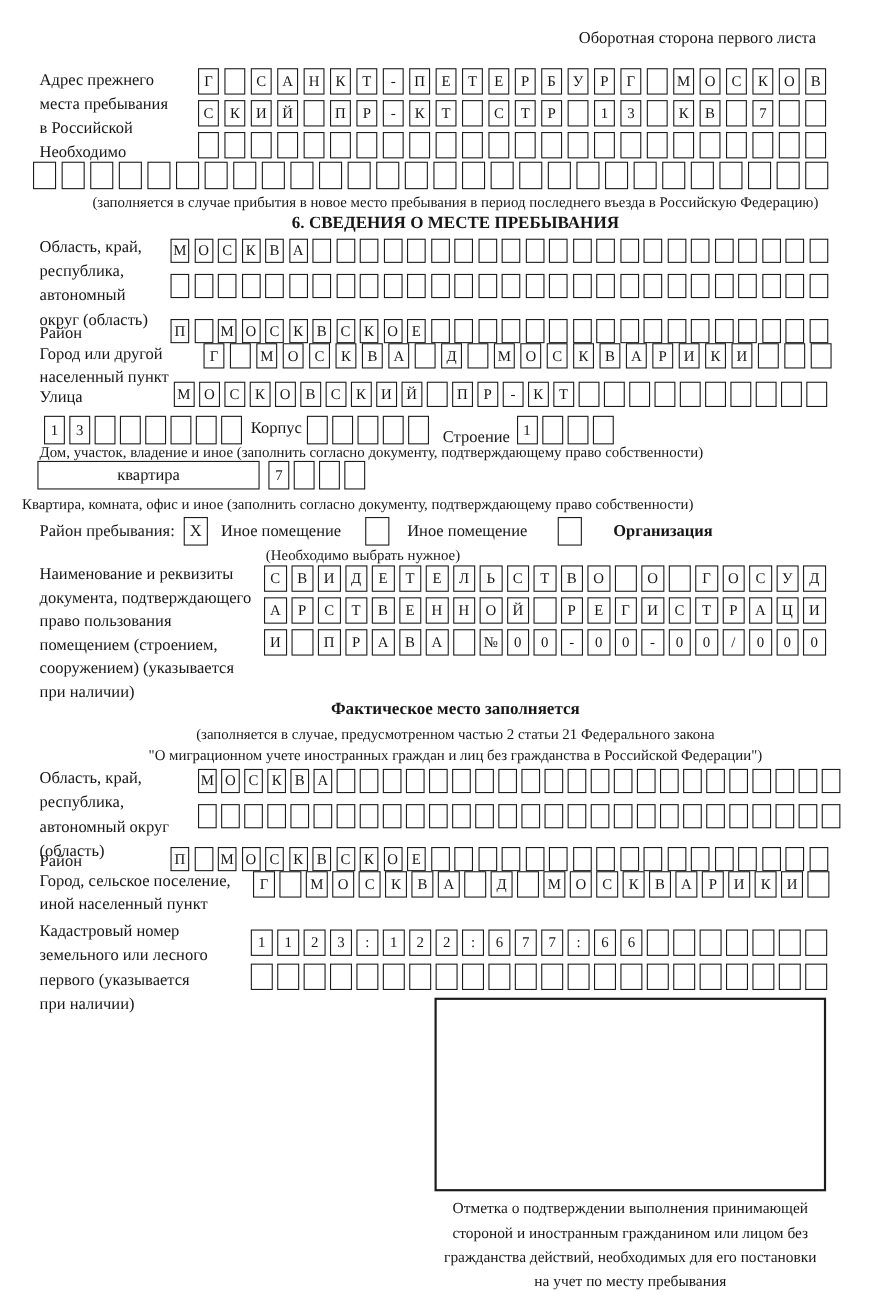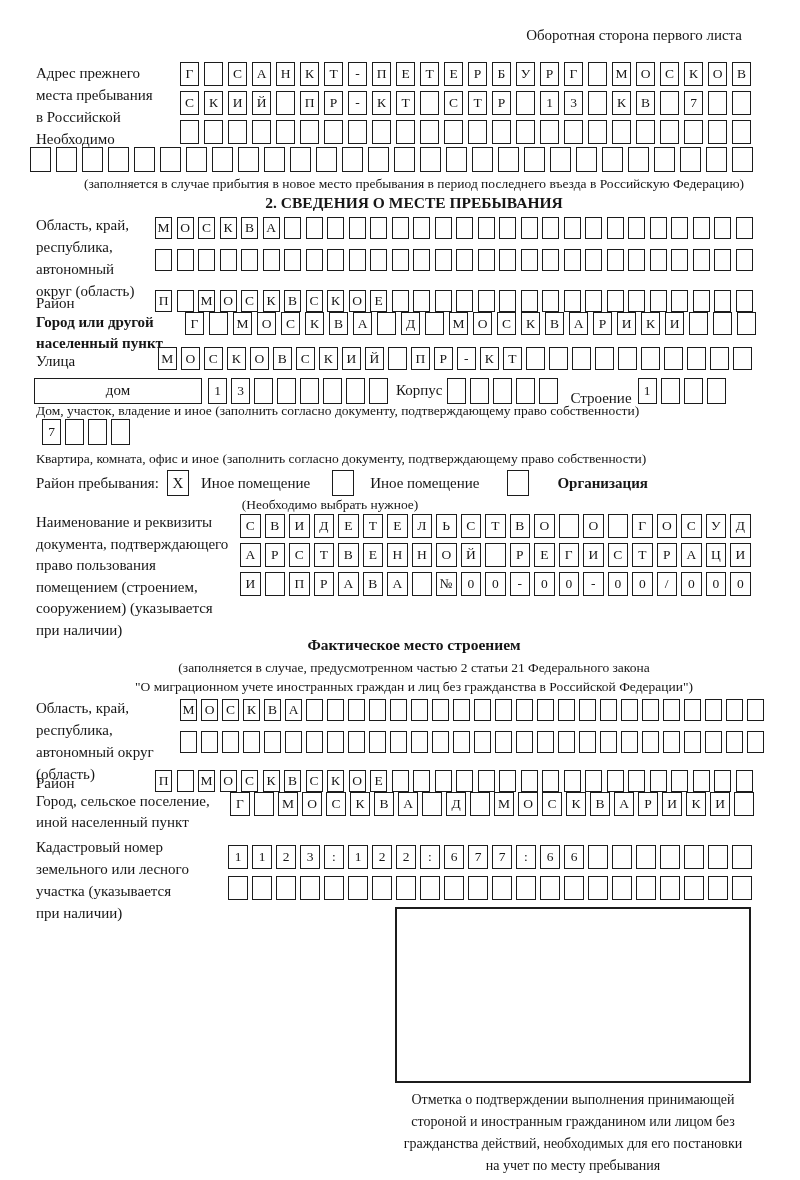--- a/index.html
+++ b/index.html
@@ -156,21 +156,21 @@
     <div class="cell"></div>
     <div class="cell"></div>
     <div class="cell"></div>
     <div class="cell"></div>
     <div class="cell"></div>
     <div class="cell"></div>
     <div class="cell"></div>
   </div>
 <div class="abs note center" style="top:176px;">(заполняется в случае прибытия в новое место пребывания в период последнего въезда в Российскую Федерацию)</div>
 
-<div class="abs title center" style="top:194px;">2. СВЕДЕНИЯ О МЕСТЕ ПРЕБЫВАНИЯ</div>
+<div class="abs title center" style="top:194px;">6. СВЕДЕНИЯ О МЕСТЕ ПРЕБЫВАНИЯ</div>
 
 <div class="abs label" style="left:36px; top:214px; width:120px;">Область, край,
 республика,
 автономный
 округ (область)</div>
 <div class="abs cellrow p215" style="left:155px; top:217px;">
     <div class="cell">М</div>
     <div class="cell">О</div>
     <div class="cell">С</div>
     <div class="cell">К</div>
@@ -255,21 +255,21 @@
     <div class="cell"></div>
     <div class="cell"></div>
     <div class="cell"></div>
     <div class="cell"></div>
     <div class="cell"></div>
     <div class="cell"></div>
     <div class="cell"></div>
     <div class="cell"></div>
   </div>
 
-<div class="abs label lh21" style="left:36px; top:312px; width:145px;font-weight:bold;">Город или другой
+<div class="abs label lh21" style="left:36px; top:312px; width:145px;">Город или другой
 населенный пункт</div>
 <div class="abs cellrow p24b" style="left:185px; top:312px;">
     <div class="cell">Г</div>
     <div class="cell"></div>
     <div class="cell">М</div>
     <div class="cell">О</div>
     <div class="cell">С</div>
     <div class="cell">К</div>
     <div class="cell">В</div>
     <div class="cell">А</div>
@@ -315,21 +315,20 @@
     <div class="cell"></div>
     <div class="cell"></div>
     <div class="cell"></div>
     <div class="cell"></div>
     <div class="cell"></div>
     <div class="cell"></div>
     <div class="cell"></div>
   </div>
 
 <div class="abs flexrow" style="left:34px; top:374px;">
-  <div class="bar" style="width:168px;">дом</div>
   <div class="cellrow p22s" style="margin-left:6px;">
       <div class="cell">1</div>
       <div class="cell">3</div>
       <div class="cell"></div>
       <div class="cell"></div>
       <div class="cell"></div>
       <div class="cell"></div>
       <div class="cell"></div>
       <div class="cell"></div>
     </div>
@@ -345,28 +344,29 @@
   <div class="cellrow p22s" style="margin-left:6px;">
       <div class="cell">1</div>
       <div class="cell"></div>
       <div class="cell"></div>
       <div class="cell"></div>
     </div>
 </div>
 <div class="abs note" style="left:36px; top:403px;">Дом, участок, владение и иное (заполнить согласно документу, подтверждающему право собственности)</div>
 
 <div class="abs flexrow" style="left:34px; top:419px;">
+  <div class="bar" style="width:202px;">квартира</div>
   <div class="cellrow p22s" style="margin-left:8px;">
       <div class="cell">7</div>
       <div class="cell"></div>
       <div class="cell"></div>
       <div class="cell"></div>
     </div>
 </div>
-<div class="abs note" style="left:36px; top:451px;">Квартира, комната, офис и иное (заполнить согласно документу, подтверждающему право собственности)</div>
+<div class="abs note" style="left:20px; top:451px;">Квартира, комната, офис и иное (заполнить согласно документу, подтверждающему право собственности)</div>
 
 <div class="abs flexrow" style="left:36px; top:470px;">
   <span class="inline-label">Район пребывания:</span>
   <span class="checkbox" style="margin-left:8px;">X</span>
   <span class="inline-label" style="margin-left:12px;">Иное помещение</span>
   <span class="checkbox" style="margin-left:22px;"></span>
   <span class="inline-label" style="margin-left:16px;">Иное помещение</span>
   <span class="checkbox" style="margin-left:28px;"></span>
   <span class="inline-label" style="margin-left:28px;font-weight:bold;">Организация</span>
 </div>
@@ -441,21 +441,21 @@
     <div class="cell">0</div>
     <div class="cell">-</div>
     <div class="cell">0</div>
     <div class="cell">0</div>
     <div class="cell">/</div>
     <div class="cell">0</div>
     <div class="cell">0</div>
     <div class="cell">0</div>
   </div>
 
-<div class="abs title center" style="top:636px;">Фактическое место строением</div>
+<div class="abs title center" style="top:636px;">Фактическое место заполняется</div>
 <div class="abs note center" style="top:660px;">(заполняется в случае, предусмотренном частью 2 статьи 21 Федерального закона</div>
 <div class="abs note center" style="top:679px;">"О миграционном учете иностранных граждан и лиц без гражданства в Российской Федерации")</div>
 
 <div class="abs label" style="left:36px; top:697px; width:140px;">Область, край,
 республика,
 автономный округ
 (область)</div>
 <div class="abs cellrow p21" style="left:180px; top:699px;">
     <div class="cell">М</div>
     <div class="cell">О</div>
@@ -571,21 +571,21 @@
     <div class="cell">А</div>
     <div class="cell">Р</div>
     <div class="cell">И</div>
     <div class="cell">К</div>
     <div class="cell">И</div>
     <div class="cell"></div>
   </div>
 
 <div class="abs label" style="left:36px; top:836px; width:180px;">Кадастровый номер
 земельного или лесного
-участка (указывается
+первого (указывается
 при наличии)</div>
 <div class="abs cellrow p24c" style="left:228px; top:845px;">
     <div class="cell">1</div>
     <div class="cell">1</div>
     <div class="cell">2</div>
     <div class="cell">3</div>
     <div class="cell">:</div>
     <div class="cell">1</div>
     <div class="cell">2</div>
     <div class="cell">2</div>

